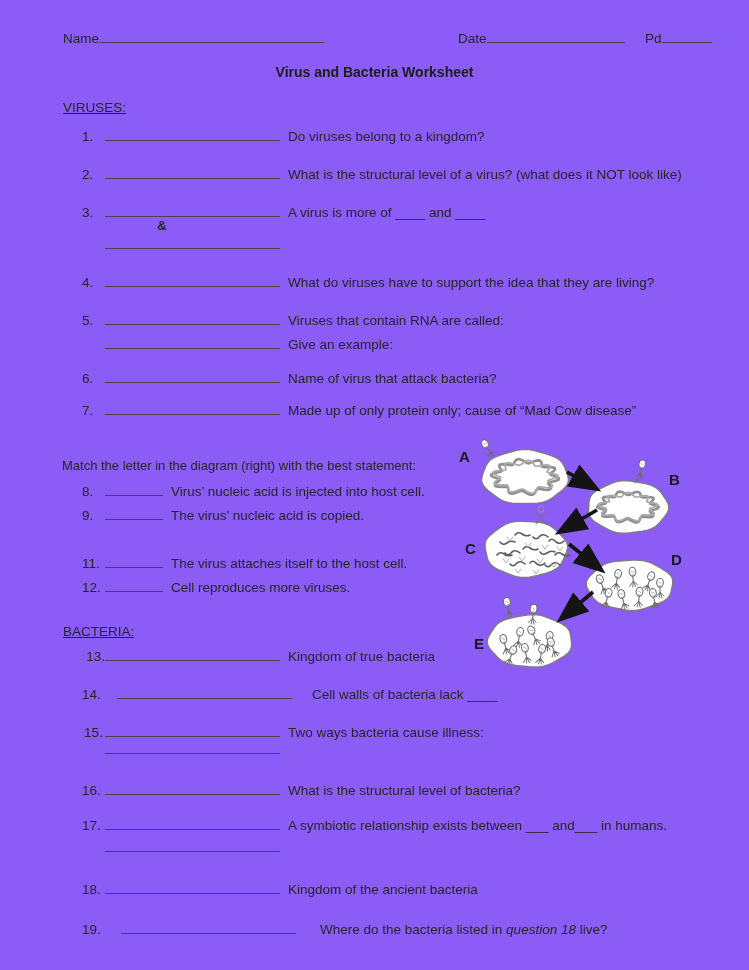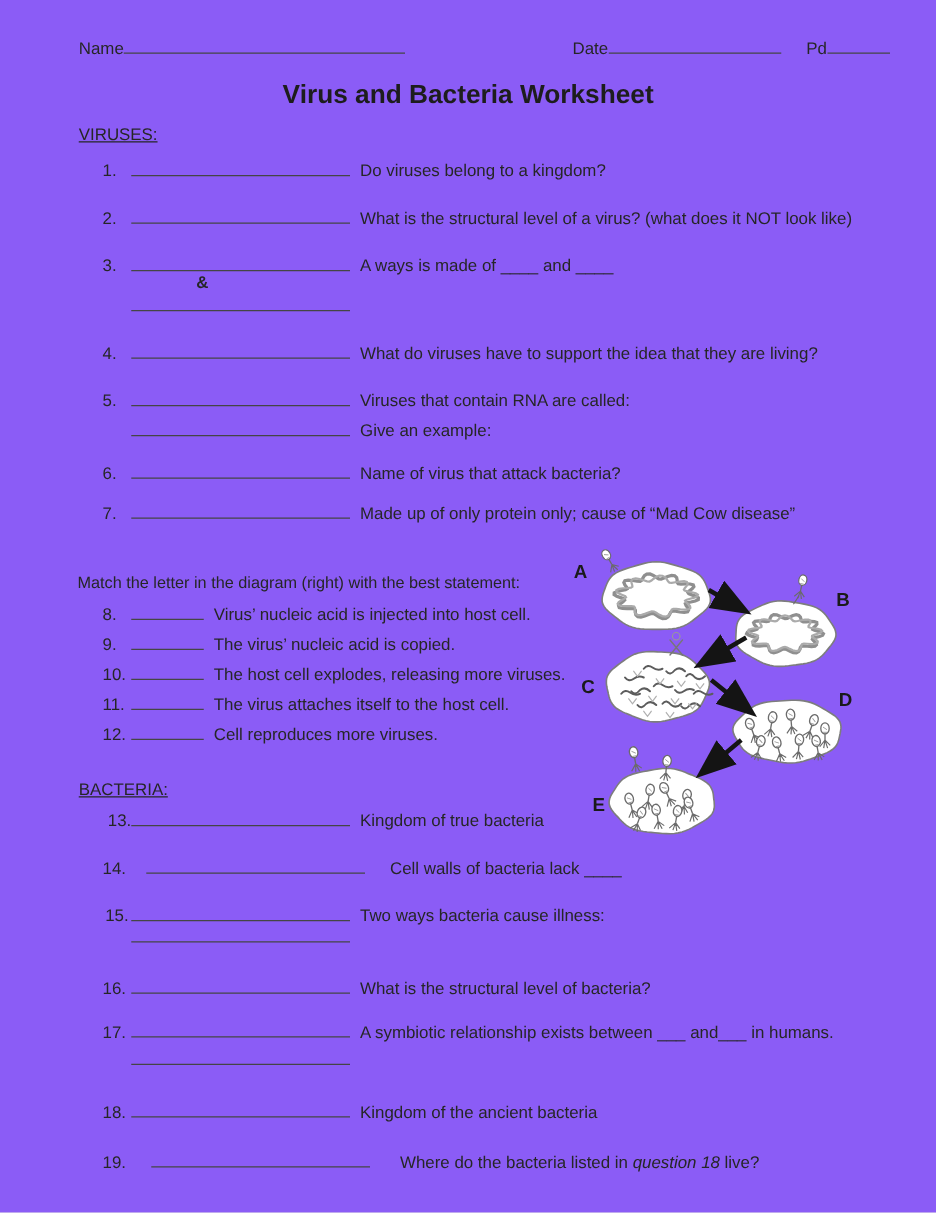--- a/index.html
+++ b/index.html
@@ -11,21 +11,21 @@
   .row{position:absolute;display:flex;align-items:baseline;white-space:nowrap;}
   .num{display:inline-block;width:23px;}
   .blank{display:inline-block;border-bottom:1.5px solid #454545;height:12px;margin-bottom:-2px;}
   .b-long{width:175px;}
   .b-short{width:58px;}
   .b-name{width:225px;}
   .b-date{width:138px;}
   .b-pd{width:50px;}
   .qtext{margin-left:8px;}
   .sec{position:absolute;left:63px;text-decoration:underline;}
-  .title{position:absolute;top:64px;left:0;width:100%;text-align:center;font-weight:bold;font-size:21px;color:#1d1d1d;}
+  .title{position:absolute;top:64px;left:0;width:100%;text-align:center;font-weight:bold;font-size:14px;color:#1d1d1d;}
   .intro{position:absolute;left:62px;font-size:13px;}
   .amp{position:absolute;left:157px;top:218px;font-weight:bold;}
   .diagram{position:absolute;left:445px;top:436px;}
   svg text{font-family:"Liberation Sans",sans-serif;font-weight:bold;font-size:15px;fill:#1a1a1a;}
   .it{font-style:italic;}
 </style>
 </head>
 <body>
 
 <div class="page">
@@ -53,21 +53,21 @@
       <span class="qtext">Do viruses belong to a kingdom?</span>
   </div>
   <div class="row" style="top:166px;left:82px;">
     <span class="num">2.</span>
       <span class="blank b-long"></span>
       <span class="qtext">What is the structural level of a virus? (what does it NOT look like)</span>
   </div>
   <div class="row" style="top:204px;left:82px;">
     <span class="num">3.</span>
       <span class="blank b-long"></span>
-      <span class="qtext">A ways is made of ____ and ____</span>
+      <span class="qtext">A virus is more of ____ and ____</span>
   </div>
   <div class="amp">&amp;</div>
   <div class="row" style="top:236px;left:105px;">
     <span class="blank b-long"></span>
   </div>
   <div class="row" style="top:274px;left:82px;">
     <span class="num">4.</span>
       <span class="blank b-long"></span>
       <span class="qtext">What do viruses have to support the idea that they are living?</span>
   </div>
@@ -95,25 +95,20 @@
 
   <div class="row" style="top:483px;left:82px;">
     <span class="num">8.</span>
       <span class="blank b-short"></span>
       <span class="qtext">Virus’ nucleic acid is injected into host cell.</span>
   </div>
   <div class="row" style="top:507px;left:82px;">
     <span class="num">9.</span>
       <span class="blank b-short"></span>
       <span class="qtext">The virus’ nucleic acid is copied.</span>
-  </div>
-  <div class="row" style="top:531px;left:82px;">
-    <span class="num">10.</span>
-      <span class="blank b-short"></span>
-      <span class="qtext">The host cell explodes, releasing more viruses.</span>
   </div>
   <div class="row" style="top:555px;left:82px;">
     <span class="num">11.</span>
       <span class="blank b-short"></span>
       <span class="qtext">The virus attaches itself to the host cell.</span>
   </div>
   <div class="row" style="top:579px;left:82px;">
     <span class="num">12.</span>
       <span class="blank b-short"></span>
       <span class="qtext">Cell reproduces more viruses.</span>

